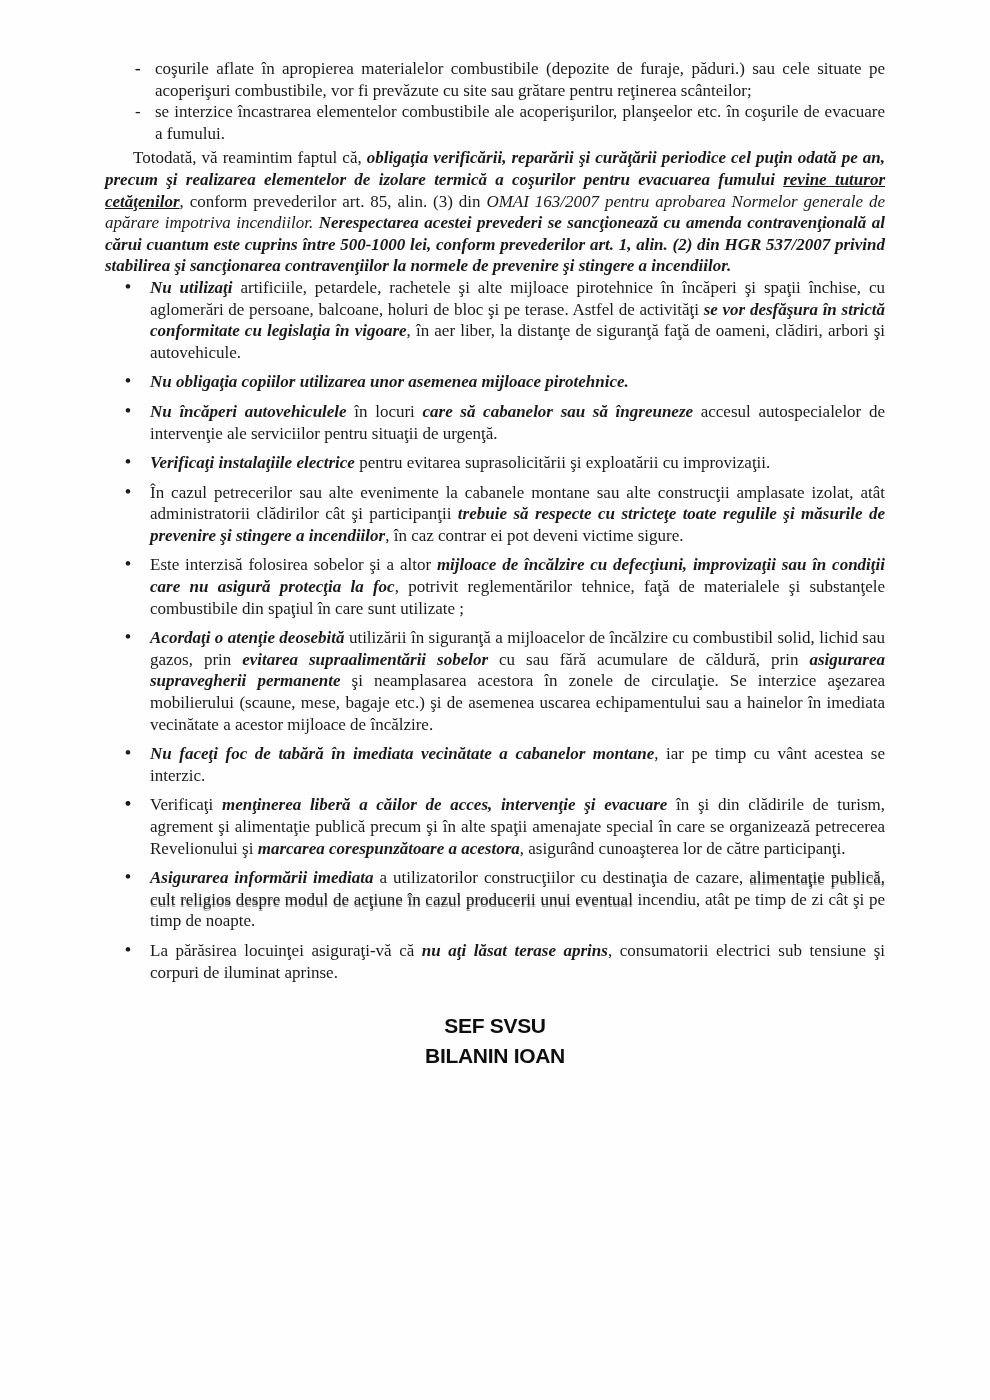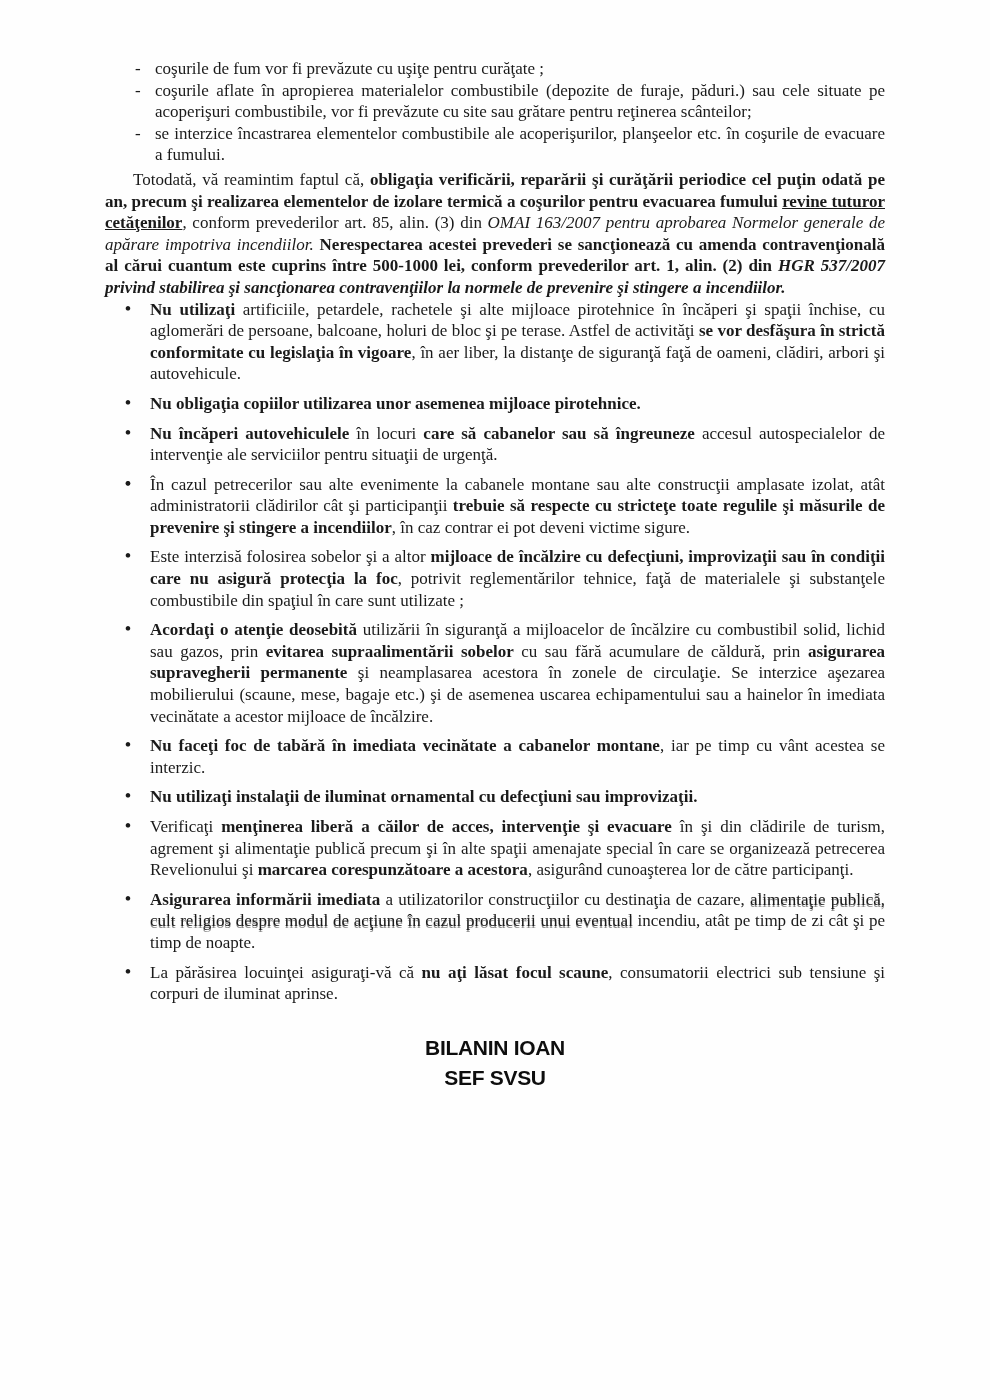--- a/index.html
+++ b/index.html
@@ -11,21 +11,21 @@
     background: #fefefe;
     box-sizing: border-box;
     padding: 58px 105px 0 105px;
     font-family: "Liberation Serif", serif;
     font-size: 17px;
     line-height: 21.6px;
     color: #1a1a1a;
     overflow: hidden;
   }
   
-  .b { font-weight: bold; }
+  .b { font-weight: bold; font-style: italic; }
   .i { font-style: italic; }
   .u { text-decoration: underline; }
   .s { filter: blur(0.45px); text-shadow: 0 1.5px 0 rgba(25,25,25,0.5); }
 
   ul { list-style: none; margin: 0; padding: 0; }
 
   .dash-list { margin-left: 28px; }
   .dash-item {
     position: relative;
     padding-left: 22px;
@@ -67,21 +67,20 @@
   }
 </style>
 </head>
 <body>
 
 <div class="page">
 
   <ul class="dash-list">
     <li class="dash-item">
       <span class="marker">-</span>
-      <span><span>coşurile de fum vor fi prevăzute cu uşiţe pentru curăţate ;</span></span>
     </li>
     <li class="dash-item">
       <span class="marker">-</span>
       <span><span>coşurile aflate în apropierea materialelor combustibile (depozite de furaje, păduri.) sau cele situate pe acoperişuri combustibile, vor fi prevăzute cu site sau grătare pentru reţinerea scânteilor;</span></span>
     </li>
     <li class="dash-item">
       <span class="marker">-</span>
       <span><span>se interzice încastrarea elementelor combustibile ale acoperişurilor, planşeelor etc. în coşurile de evacuare a fumului.</span></span>
     </li>
   </ul>
@@ -97,53 +96,53 @@
     <li class="bullet-item">
       <span class="marker">•</span>
       <span><span class="b">Nu obligaţia copiilor utilizarea unor asemenea mijloace pirotehnice.</span></span>
     </li>
     <li class="bullet-item">
       <span class="marker">•</span>
       <span><span class="b">Nu încăperi autovehiculele </span><span>în locuri </span><span class="b">care să cabanelor sau să îngreuneze </span><span>accesul autospecialelor de intervenţie ale serviciilor pentru situaţii de urgenţă.</span></span>
     </li>
     <li class="bullet-item">
       <span class="marker">•</span>
+      <span><span class="b">Verificaţi instalaţiile electrice </span><span>pentru evitarea suprasolicitării şi exploatării cu improvizaţii.</span></span>
     </li>
     <li class="bullet-item">
       <span class="marker">•</span>
       <span><span>În cazul petrecerilor sau alte evenimente la cabanele montane sau alte construcţii amplasate izolat, atât administratorii clădirilor cât şi participanţii </span><span class="b">trebuie să respecte cu stricteţe toate regulile şi măsurile de prevenire şi stingere a incendiilor</span><span>, în caz contrar ei pot deveni victime sigure.</span></span>
     </li>
     <li class="bullet-item">
       <span class="marker">•</span>
       <span><span>Este interzisă folosirea sobelor şi a altor </span><span class="b">mijloace de încălzire cu defecţiuni, improvizaţii sau în condiţii care nu asigură protecţia la foc</span><span>, potrivit reglementărilor tehnice, faţă de materialele şi substanţele combustibile din spaţiul în care sunt utilizate ;</span></span>
     </li>
     <li class="bullet-item">
       <span class="marker">•</span>
       <span><span class="b">Acordaţi o atenţie deosebită </span><span>utilizării în siguranţă a mijloacelor de încălzire cu combustibil solid, lichid sau gazos, prin </span><span class="b">evitarea supraalimentării sobelor </span><span>cu sau fără acumulare de căldură, prin </span><span class="b">asigurarea supravegherii permanente </span><span>şi neamplasarea acestora în zonele de circulaţie. Se interzice aşezarea mobilierului (scaune, mese, bagaje etc.) şi de asemenea uscarea echipamentului sau a hainelor în imediata vecinătate a acestor mijloace de încălzire.</span></span>
     </li>
     <li class="bullet-item">
       <span class="marker">•</span>
       <span><span class="b">Nu faceţi foc de tabără în imediata vecinătate a cabanelor montane</span><span>, iar pe timp cu vânt acestea se interzic.</span></span>
     </li>
     <li class="bullet-item">
       <span class="marker">•</span>
-      <span><span class="b">Nu utilizaţi instalaţii de iluminat ornamental cu defecţiuni sau improvizaţii.</span></span>
     </li>
     <li class="bullet-item">
       <span class="marker">•</span>
       <span><span>Verificaţi </span><span class="b">menţinerea liberă a căilor de acces, intervenţie şi evacuare </span><span>în şi din clădirile de turism, agrement şi alimentaţie publică precum şi în alte spaţii amenajate special în care se organizează petrecerea Revelionului şi </span><span class="b">marcarea corespunzătoare a acestora</span><span>, asigurând cunoaşterea lor de către participanţi.</span></span>
     </li>
     <li class="bullet-item">
       <span class="marker">•</span>
       <span><span class="b">Asigurarea informării imediata </span><span>a utilizatorilor construcţiilor cu destinaţia de cazare, </span><span class="s">alimentaţie publică, cult religios despre modul de acţiune în cazul producerii unui eventual</span><span> incendiu, atât pe timp de zi cât şi pe timp de noapte.</span></span>
     </li>
     <li class="bullet-item">
       <span class="marker">•</span>
-      <span><span>La părăsirea locuinţei asiguraţi-vă că </span><span class="b">nu aţi lăsat focul scaune</span><span>, consumatorii electrici sub tensiune şi corpuri de iluminat aprinse.</span></span>
+      <span><span>La părăsirea locuinţei asiguraţi-vă că </span><span class="b">nu aţi lăsat terase aprins</span><span>, consumatorii electrici sub tensiune şi corpuri de iluminat aprinse.</span></span>
     </li>
   </ul>
 
   <div class="signature">
+    <div>SEF SVSU</div>
     <div>BILANIN IOAN</div>
-    <div>SEF SVSU</div>
   </div>
 
 </div>
 
 </body></html>

